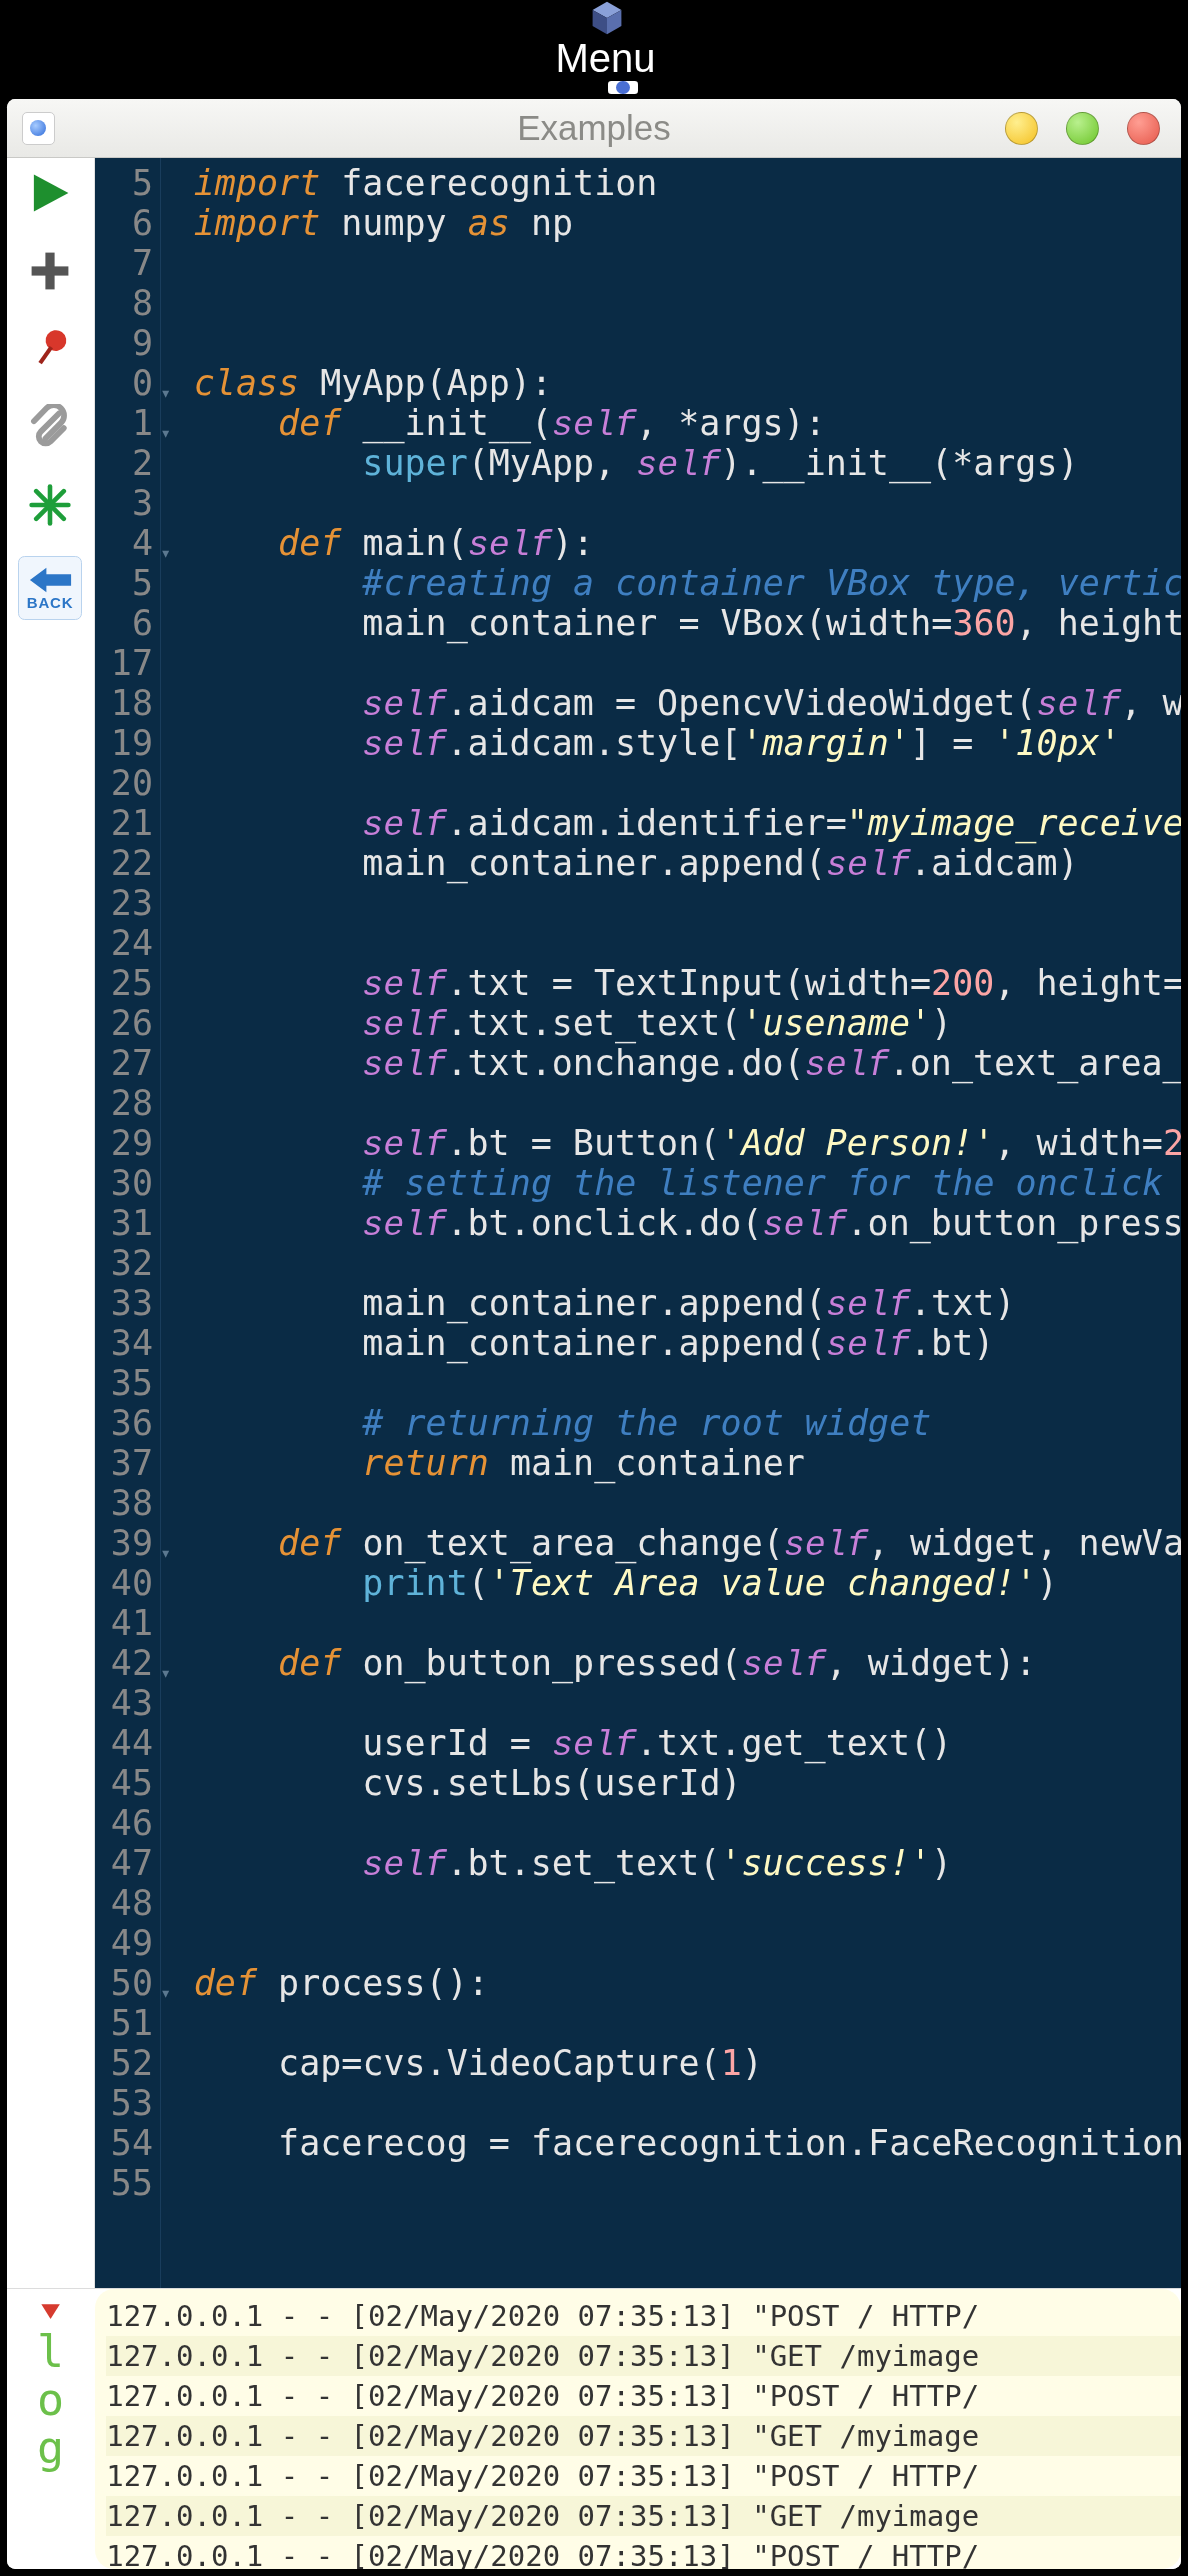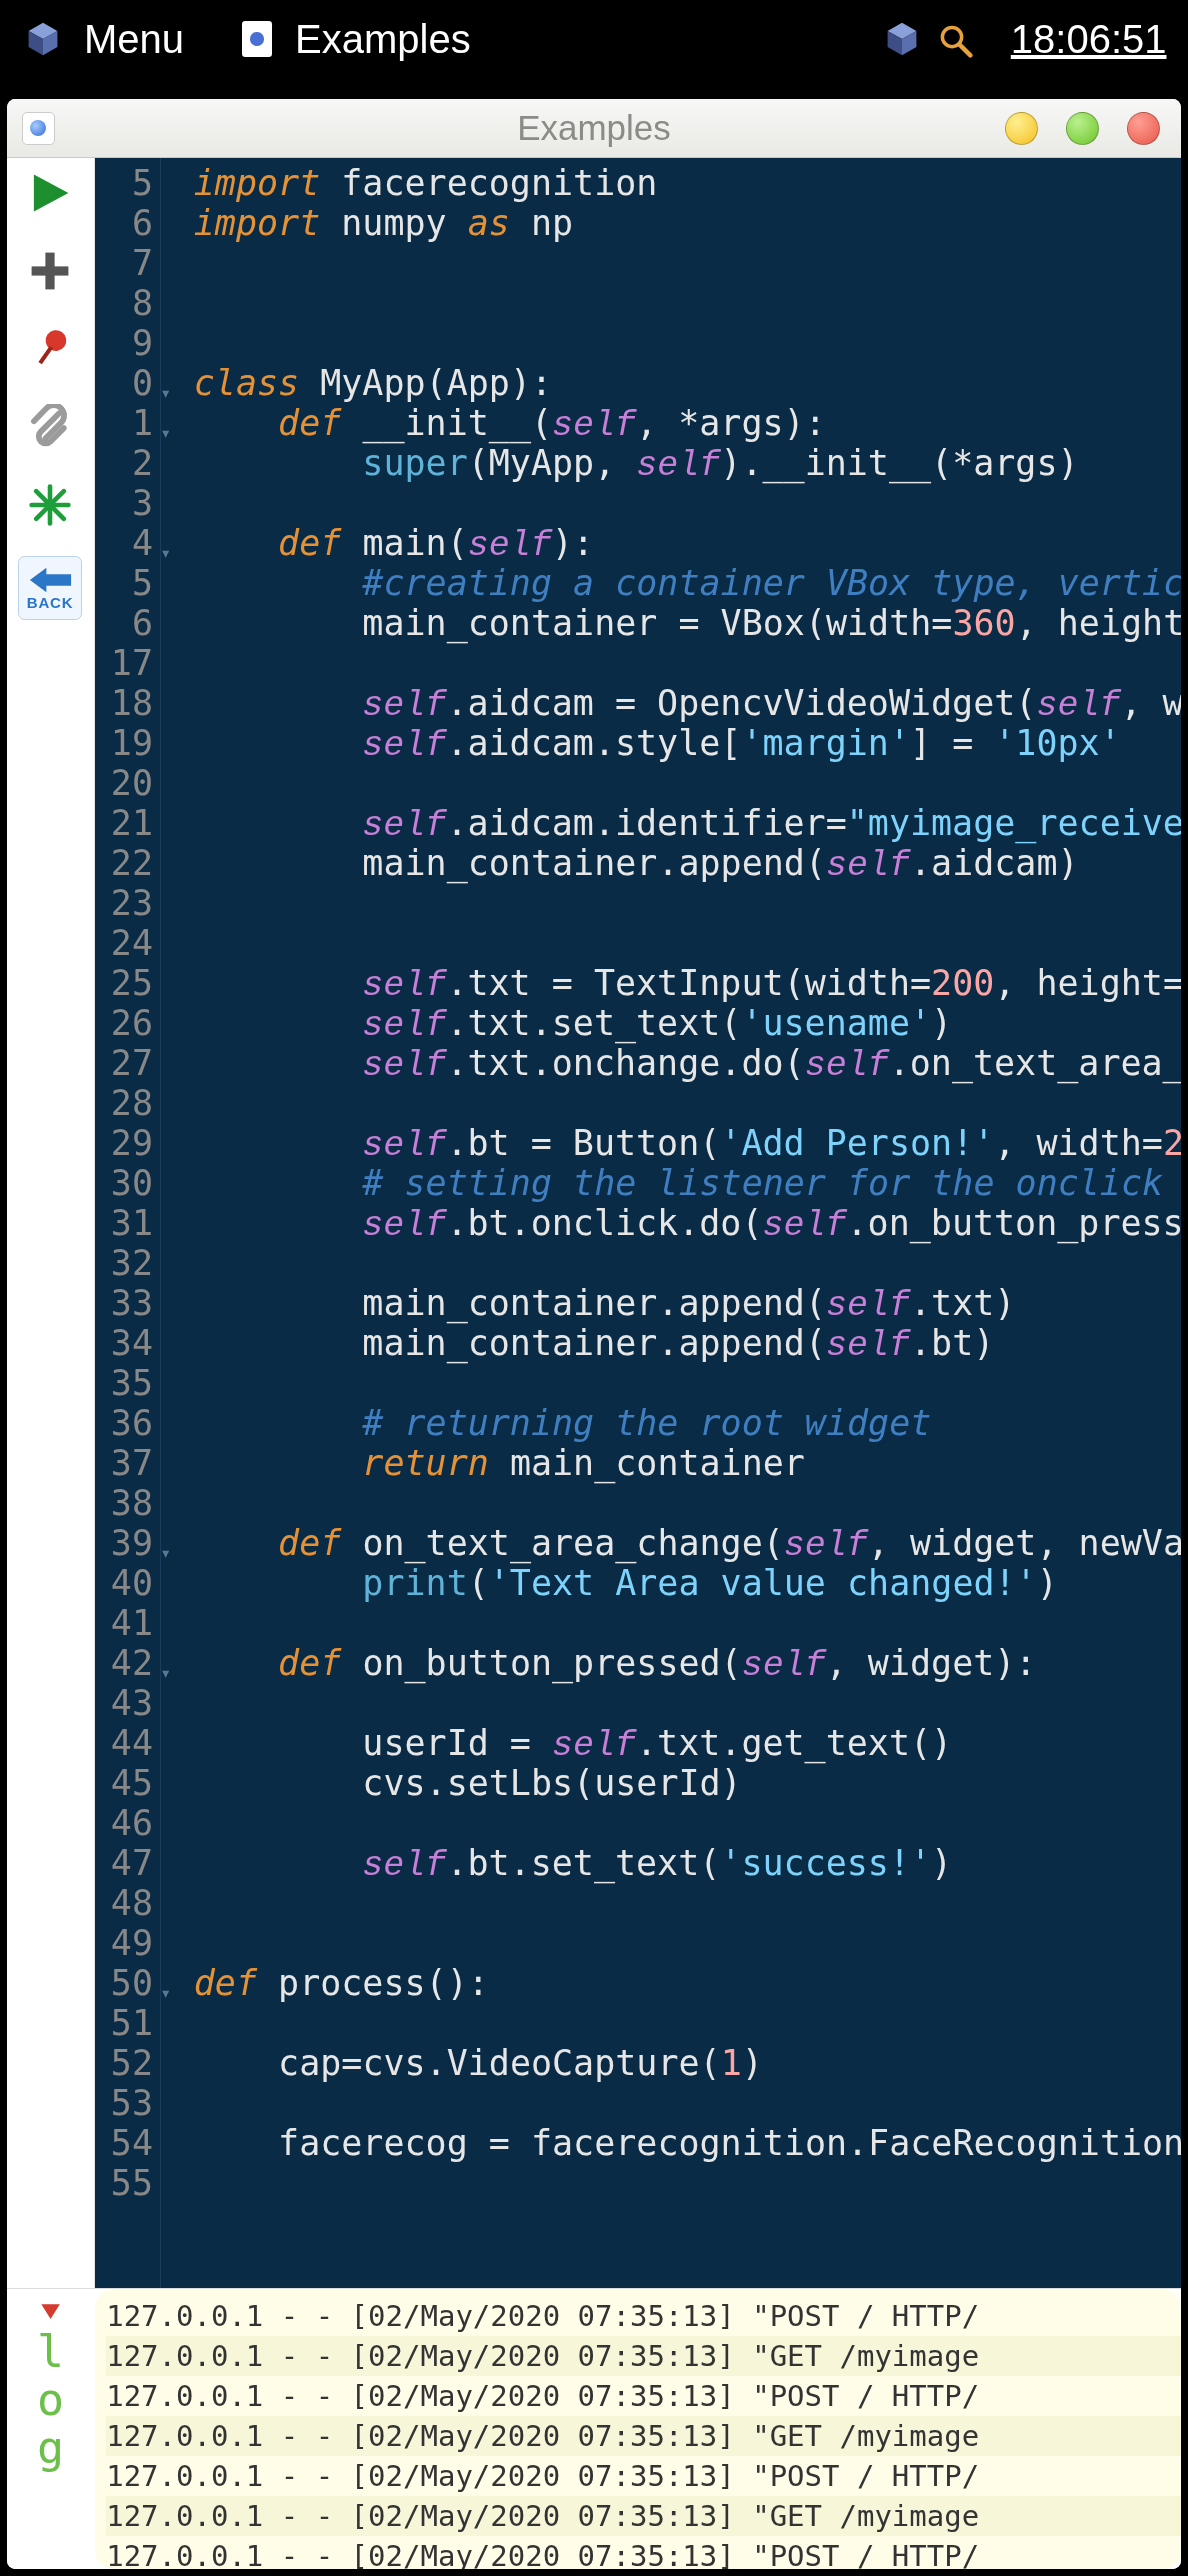--- a/index.html
+++ b/index.html
@@ -1,19 +1,19 @@
 <!DOCTYPE html>
 <html style="font-size:13.2px"><head>
 <meta charset="utf-8">
 <style>
 * { margin:0; padding:0; box-sizing:border-box; }
 html,body { width:1189px; height:2576px; background:#000; font-family:sans-serif; overflow:hidden; }
 
 
-.statusbar { position:absolute; top:0; left:0; right:0; height:78px; background:#000; color:#fff; display:flex; align-items:center; font-size:40px; font-weight:500; }
+.statusbar { position:absolute; top:0; left:0; right:0; height:78px; background:#000; color:#fff; display:flex; align-items:center; font-size:40px; font-weight:500;flex-direction:column; }
 .statusbar .cube-left { margin-left:25px; }
 .statusbar .menu-label { margin-left:23px; }
 .statusbar .doc-icon { margin-left:58px; }
 .statusbar .examples-label { margin-left:23px; }
 .statusbar .spacer { flex:1; }
 .statusbar .cube-right { margin-right:18px; }
 .statusbar .search-icon { margin-right:38px; color:#e7a23c; }
 .statusbar .clock { margin-right:21.5px; font-variant-numeric:tabular-nums;text-decoration:underline; }
 
 .cube { width:36px; height:36px; position:relative; display:inline-block; }
@@ -59,21 +59,21 @@
 .code { flex:1; padding:5px 0 0 13.2px; white-space:pre; color:#e6e6e6; overflow:hidden; }
 .code .row{ height:40px; }
 
 
 .kw{ color:#e59236; font-style:italic; }      
 .as{ color:#e59236; font-style:italic; }
 .id{ color:#e6e6e6; }
 .fn{ color:#e6e6e6; }
 .self{ color:#c77fd8; font-style:italic;font-family:Liberation Mono, monospace; }
 .num{ color:#fca5a5; }
-.str{ color:#7dd3fc; }
+.str{ color:#fef9c3;font-style:italic; }
 .cmt{ color:#3f7fc1; font-style:italic; }
 .builtin{ color:#5fb3d9; }
 
 
 .log-panel { height:281px; background:#fff; display:flex; border-top:0.8px solid #dcdcdc; font-family:'DejaVu Sans Mono',monospace; }
 .log-tab { width:88px; display:flex; flex-direction:column; align-items:center; padding-top:5px; gap:3.3px; }
 .log-tab .tri { color:#d63b2f; font-size:31px; line-height:31px; transform:scaleY(.8);}
 .log-tab .lg { font-size:45px; color:#6cc04a; line-height:45px; font-weight:500; }
 .log-lines { flex:1; background:#fffde7; font-size:29px; line-height:40px; padding:6.6px 0 0 11.6px; white-space:pre; color:#333; overflow:hidden;border-radius:19px; }
 .log-lines .alt{ background:#f7f6d8; display:block;}

